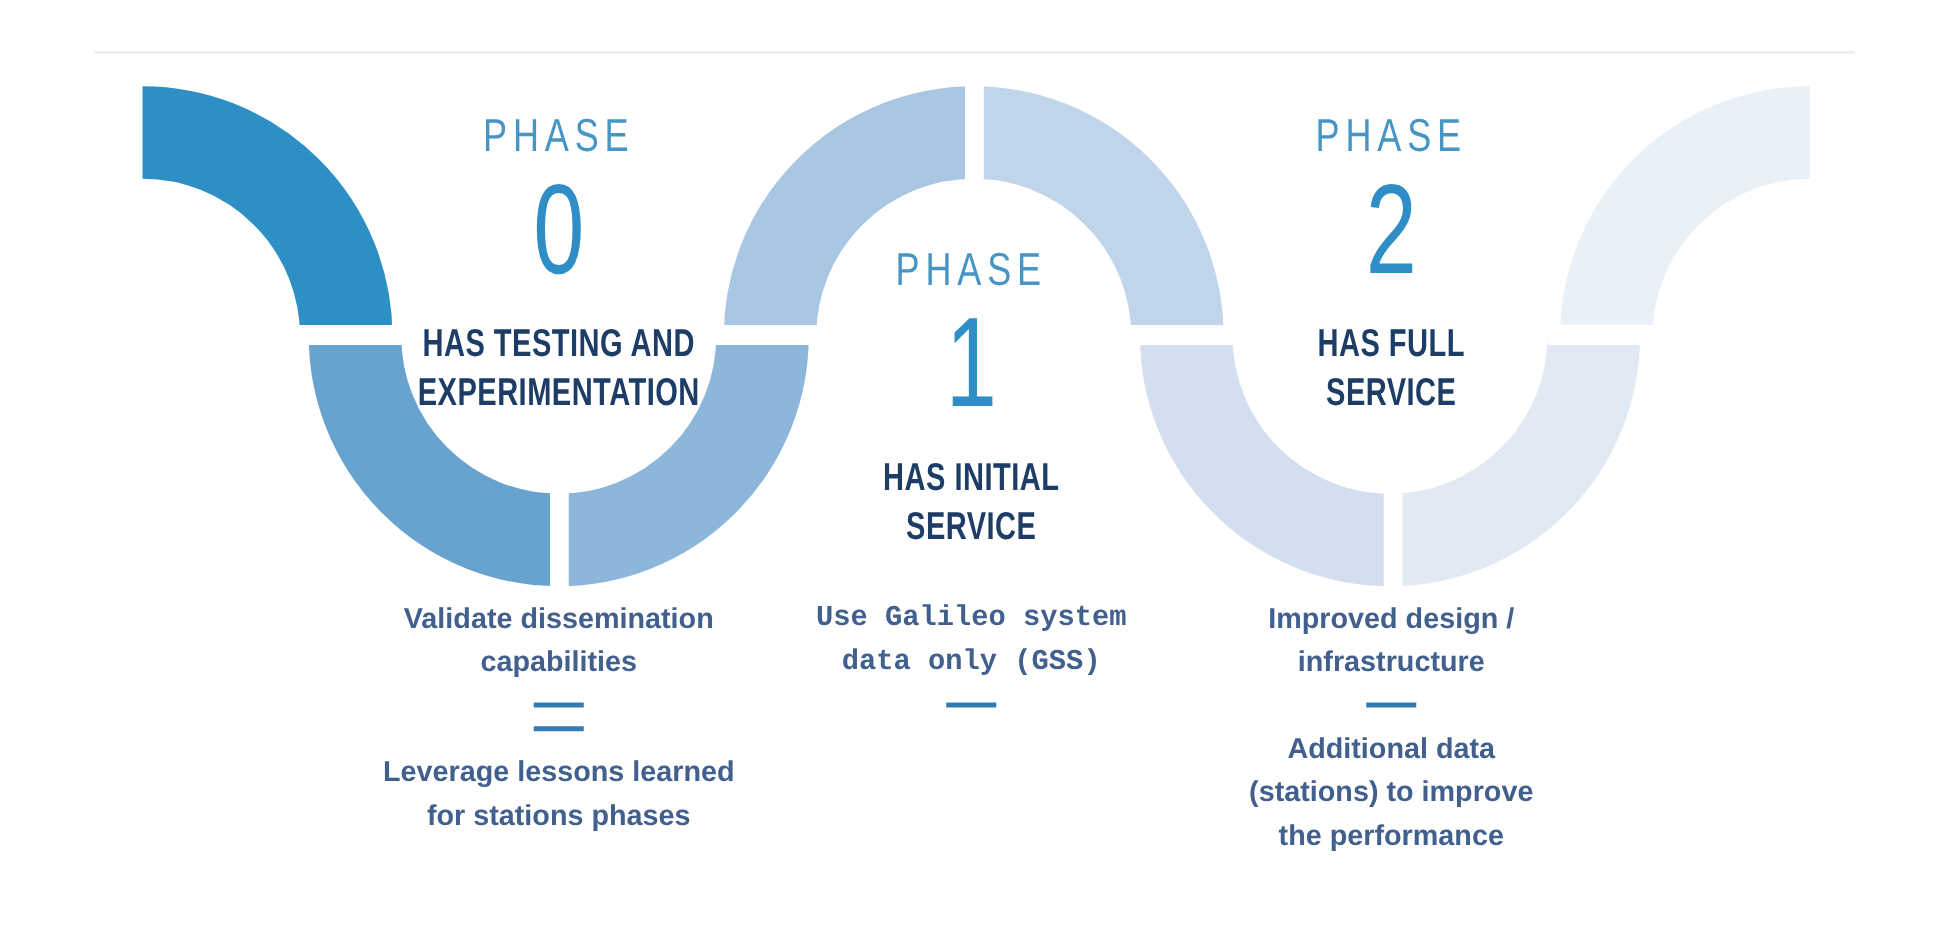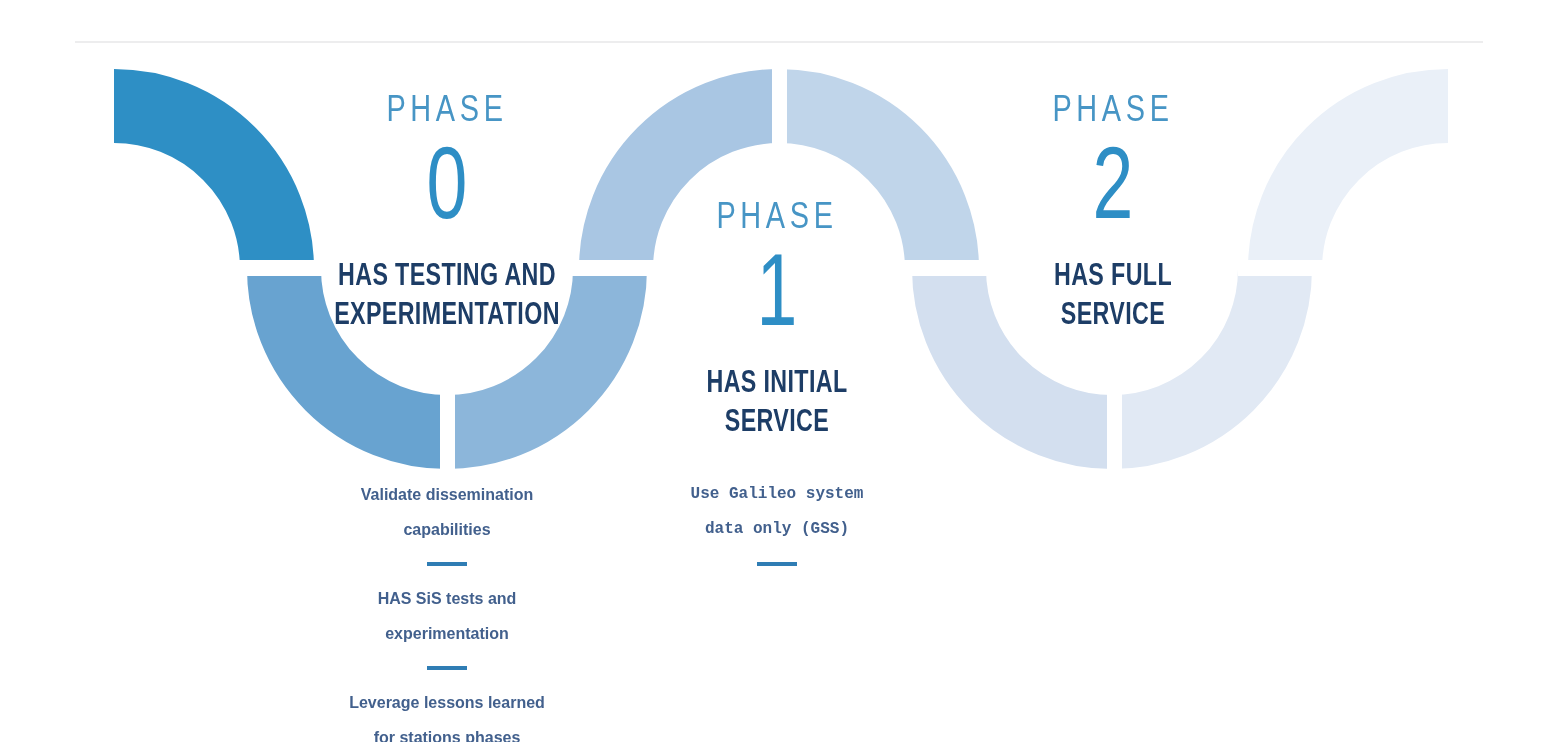--- a/index.html
+++ b/index.html
@@ -36,21 +36,21 @@
     font-weight:700; color:#1d3d66; letter-spacing:.5px;
     transform:scaleX(.75); transform-origin:center;
     white-space:pre-line;
   }
 
   .bullets-col { position:absolute; top:444px; width:360px; text-align:center; }
   .bc0 { left:267px; }
   .bc1 { left:597px;font-family:Liberation Mono, monospace; }
   .bc2 { left:933px; }
   .b-item {
-    font-size:16px; line-height:35px; font-weight:600;
+    font-size:23px; line-height:35px; font-weight:600;
     color:#42608d; white-space:pre-line;
   }
   .b-div { width:40px; height:4px; background:#2f7db4; margin:15px auto; }
 </style>
 </head>
 <body>
 
 <div class="stage">
 
   <div class="top-rule"></div>
@@ -95,27 +95,33 @@
     <div class="p-label">PHASE</div>
     <div class="p-num">2</div>
     <div class="p-sub">HAS FULL
 SERVICE</div>
   </div>
 
   <div class="bullets-col bc0">
     <div class="b-item">Validate dissemination
 capabilities</div>
     <div class="b-div"></div>
-    <div class="b-item">HAS SiS tests and
-experimentation</div>
     <div class="b-div"></div>
     <div class="b-item">Leverage lessons learned
 for stations phases</div>
   </div>
 
   <div class="bullets-col bc1">
     <div class="b-item">Use Galileo system
 data only (GSS)</div>
     <div class="b-div"></div>
   </div>
 
+  <div class="bullets-col bc2">
+    <div class="b-item">Improved design /
+infrastructure</div>
+    <div class="b-div"></div>
+    <div class="b-item">Additional data
+(stations) to improve
+the performance</div>
+  </div>
 
 </div>
 
 </body></html>

